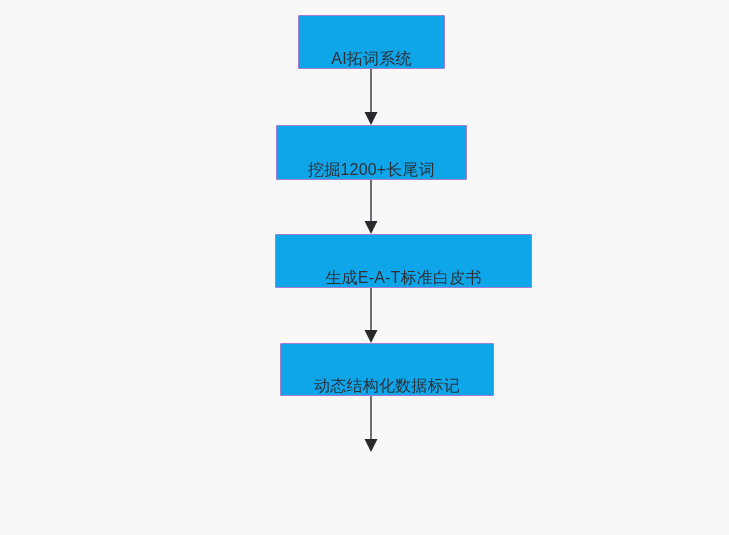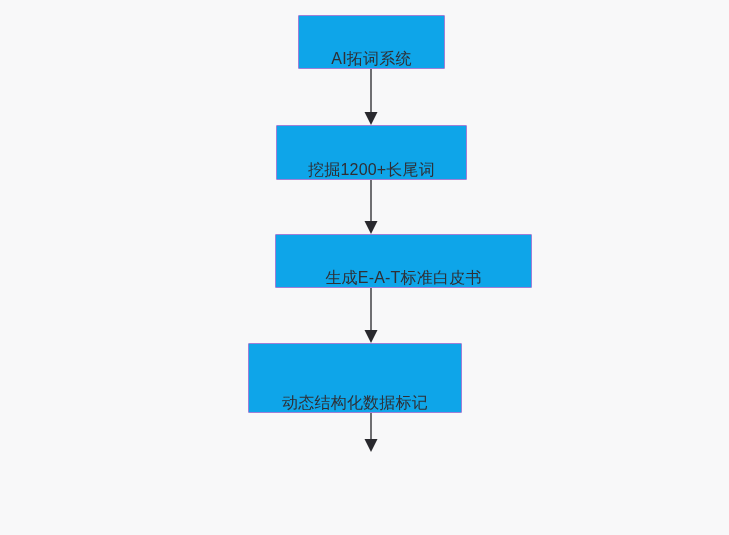--- a/index.html
+++ b/index.html
@@ -81,18 +81,18 @@
   </div>
 
   <div class="node" id="node-2" style="left:276px; top:125px; width:191px; height:55px;">
     <span class="node-label">挖掘1200+长尾词</span>
   </div>
 
   <div class="node" id="node-3" style="left:275px; top:234px; width:257px; height:54px;">
     <span class="node-label">生成E-A-T标准白皮书</span>
   </div>
 
-  <div class="node" id="node-4" style="left:248px; top:343px; width:214px; height:70px;">
+  <div class="node" id="node-4" style="left:280px; top:343px; width:214px; height:53px;">
     <span class="node-label">动态结构化数据标记</span>
   </div>
 
 
 </div>
 
 </body></html>

